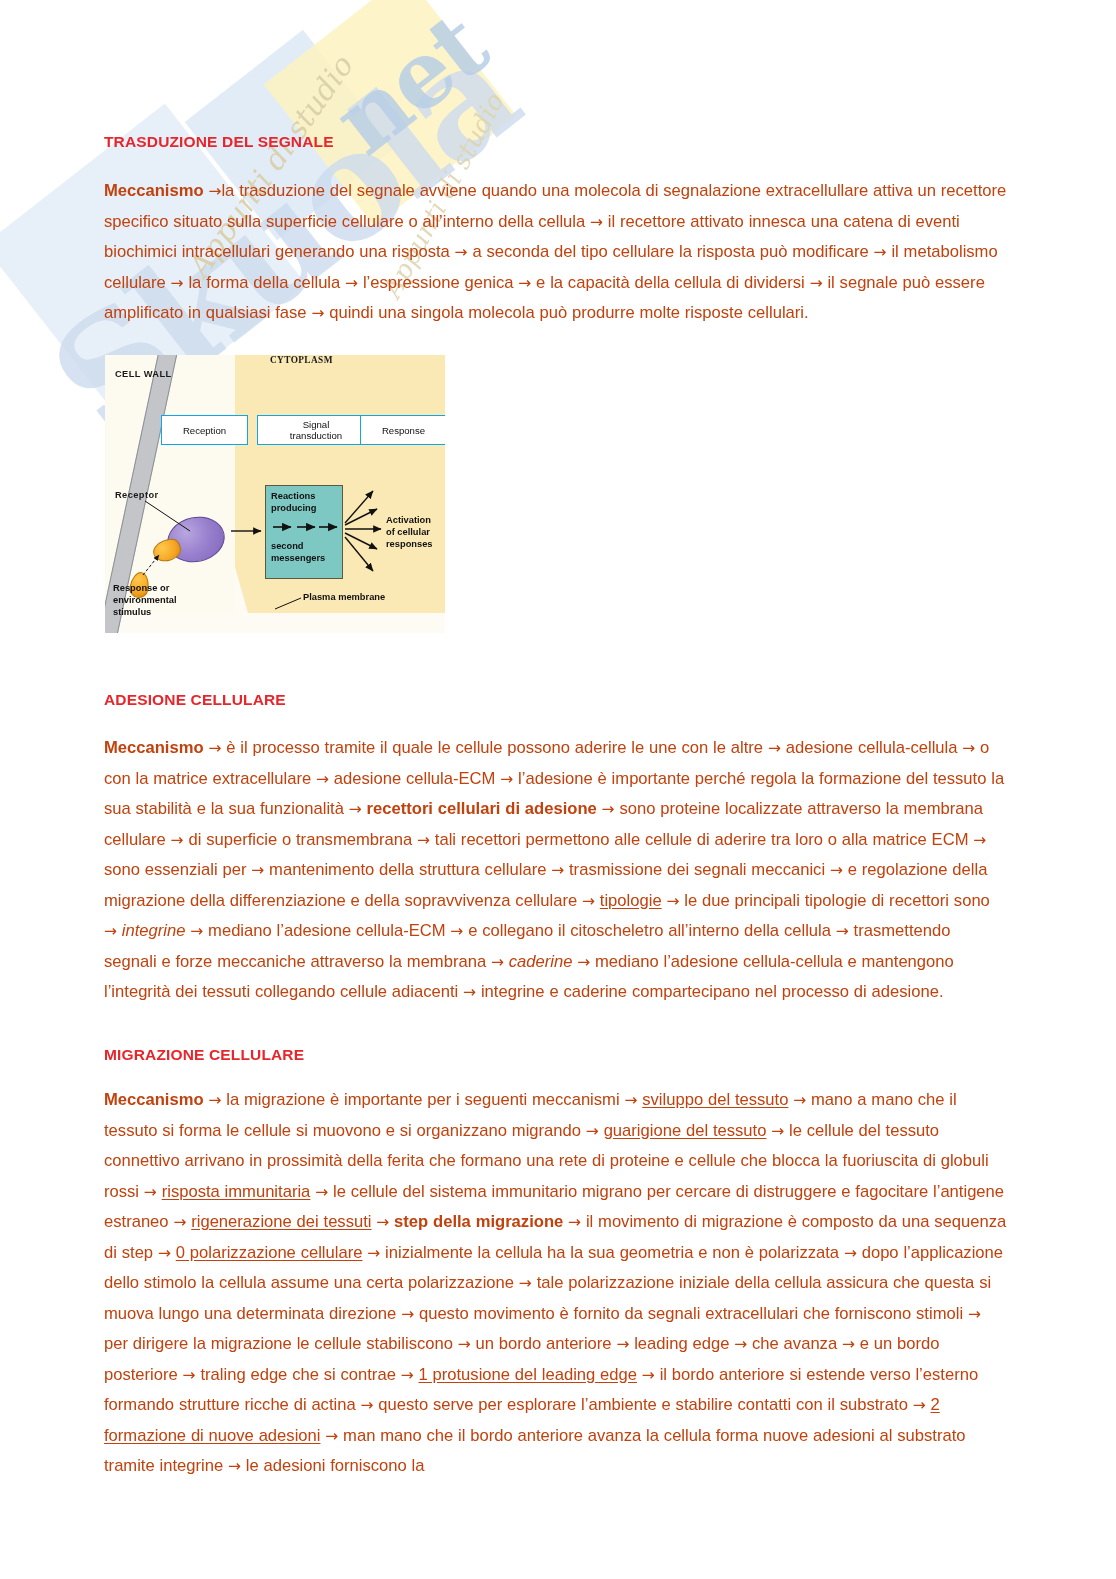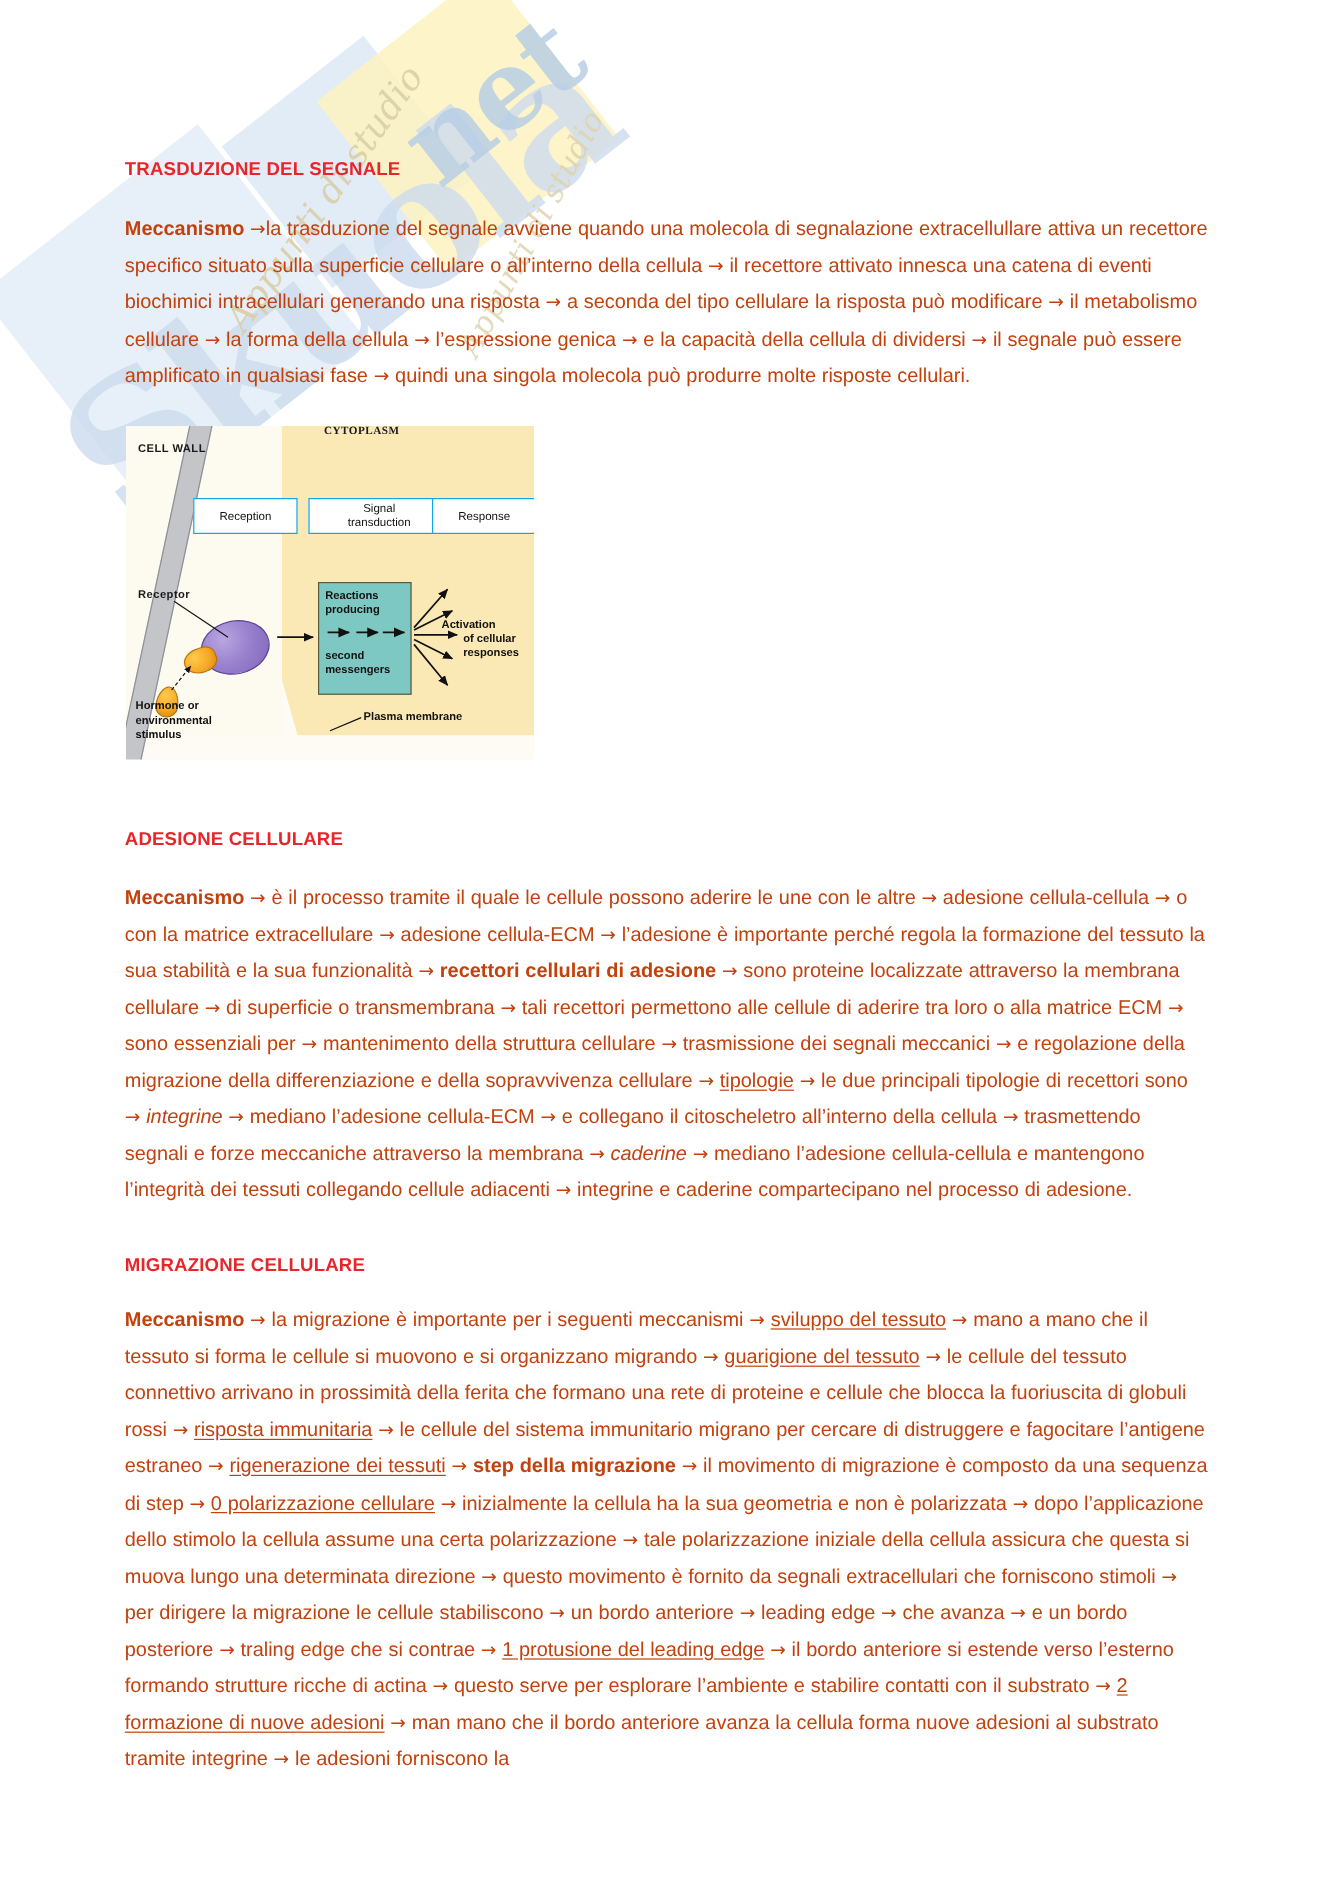--- a/index.html
+++ b/index.html
@@ -267,25 +267,25 @@
     <div class="fig-receptor"></div>
     <div class="fig-ligand-bound"></div>
     <div class="fig-ligand-free"></div>
 
     <div class="fig-teal"></div>
     <div class="fig-teal-txt" style="left:166px; top:136px;">Reactions</div>
     <div class="fig-teal-txt" style="left:166px; top:148px;">producing</div>
     <div class="fig-teal-txt" style="left:166px; top:186px;">second</div>
     <div class="fig-teal-txt" style="left:166px; top:198px;">messengers</div>
 
-    <div class="fig-teal-txt" style="left:263px; top:160px;">Activation</div>
+    <div class="fig-teal-txt" style="left:281px; top:160px;">Activation</div>
     <div class="fig-teal-txt" style="left:281px; top:172px;">of cellular</div>
     <div class="fig-teal-txt" style="left:281px; top:184px;">responses</div>
 
-    <div class="fig-teal-txt" style="left:8px; top:228px;">Hormone or</div>
+    <div class="fig-teal-txt" style="left:8px; top:228px;">Response or</div>
     <div class="fig-teal-txt" style="left:8px; top:240px;">environmental</div>
     <div class="fig-teal-txt" style="left:8px; top:252px;">stimulus</div>
 
     <div class="fig-teal-txt" style="left:198px; top:237px;">Plasma membrane</div>
 
     <svg class="fig-svg" viewBox="0 0 340 278">
       <defs>
         <marker id="ah" markerWidth="7" markerHeight="7" refX="5.6" refY="2.6" orient="auto">
           <path d="M0,0 L6,2.6 L0,5.2 z" fill="#111"></path>
         </marker>

